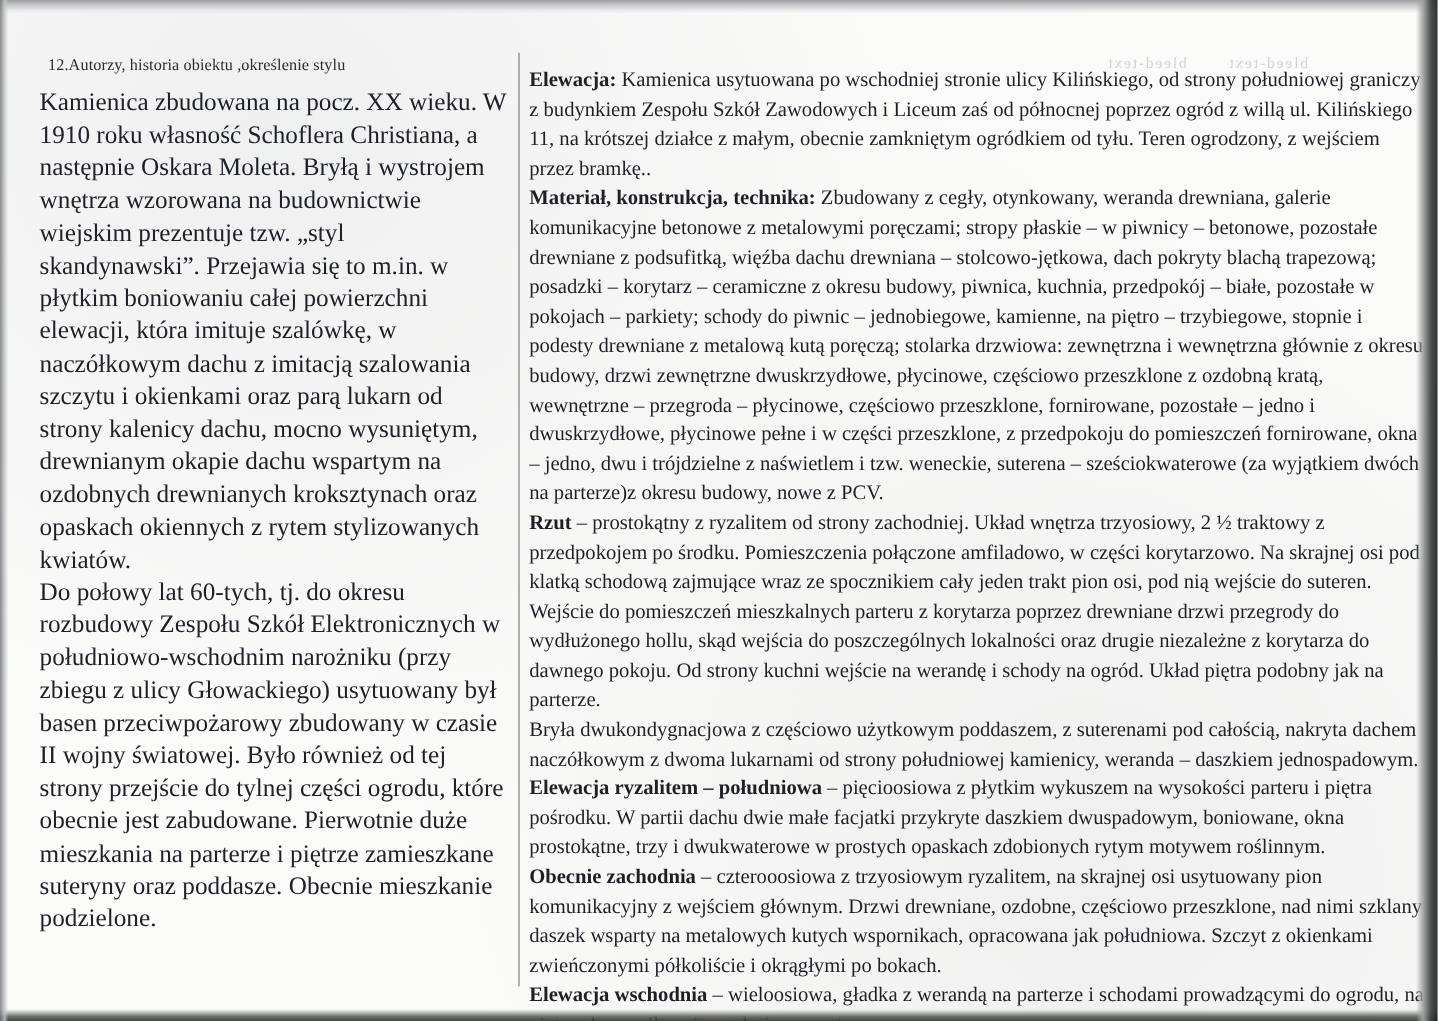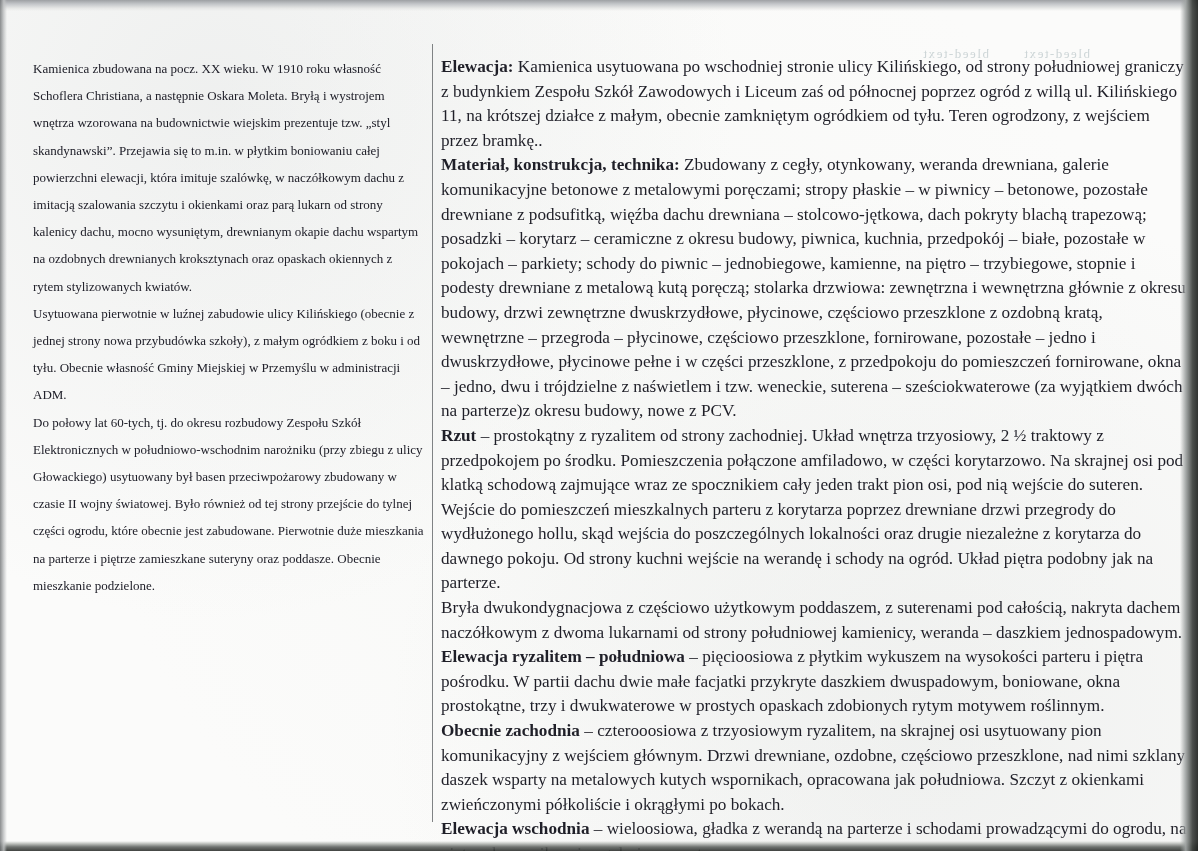--- a/index.html
+++ b/index.html
@@ -96,21 +96,21 @@
     white-space: nowrap;
   }
   .col-left .field-header { padding-left: 7px; }
 
   .field-header .hdr-paren {
     font-size: 12.6px;
   }
 
   
   .body-left {
-    font-size: 13px;
+    font-size: 21px;
     line-height: 27.2px;
     margin: 9px 0 0 0;
     color: #20202a;
     text-align: left;
   }
   .body-left p { margin: 0; }
 
   
   .body-right {
     font-size: 17.2px;
@@ -158,24 +158,24 @@
   <div class="scan-edge left"></div>
   <div class="scan-edge right"></div>
 
   <div class="column-rule"></div>
 
   <div class="showthrough">
     <span class="st1">bleed-text</span><span class="st2">bleed-text</span>
   </div>
 
   <div class="col col-left">
+    <div class="field-header">12.Autorzy, historia obiektu ,określenie stylu</div>
 
     <div class="body-left">
       <p>Kamienica zbudowana na pocz. XX wieku. W 1910 roku własność Schoflera Christiana, a następnie Oskara Moleta. Bryłą i wystrojem wnętrza wzorowana na budownictwie wiejskim prezentuje tzw. „styl skandynawski”. Przejawia się to m.in. w płytkim boniowaniu całej powierzchni elewacji, która imituje szalówkę, w naczółkowym dachu z imitacją szalowania szczytu i okienkami oraz parą lukarn od strony kalenicy dachu, mocno wysuniętym, drewnianym okapie dachu wspartym na ozdobnych drewnianych kroksztynach oraz opaskach okiennych z rytem stylizowanych kwiatów.</p>
-      <p>Usytuowana pierwotnie w luźnej zabudowie ulicy Kilińskiego (obecnie z jednej strony nowa przybudówka szkoły), z małym ogródkiem z boku i od tyłu. Obecnie własność Gminy Miejskiej w Przemyślu w administracji ADM.</p>
       <p>Do połowy lat 60-tych, tj. do okresu rozbudowy Zespołu Szkół Elektronicznych w południowo-wschodnim narożniku (przy zbiegu z ulicy Głowackiego) usytuowany był basen przeciwpożarowy zbudowany w czasie II wojny światowej. Było również od tej strony przejście do tylnej części ogrodu, które obecnie jest zabudowane. Pierwotnie duże mieszkania na parterze i piętrze zamieszkane suteryny oraz poddasze. Obecnie mieszkanie  podzielone.</p>
     </div>
   </div>
 
   <div class="col col-right">
 
     <div class="body-right">
       <p>
         <span class="lbl">Elewacja:</span><span> Kamienica usytuowana po wschodniej stronie ulicy Kilińskiego, od strony południowej graniczy z budynkiem Zespołu Szkół Zawodowych i Liceum zaś od północnej poprzez ogród z willą ul. Kilińskiego 11, na krótszej działce z małym, obecnie zamkniętym ogródkiem od tyłu. Teren ogrodzony, z wejściem przez bramkę..</span>
       </p>

